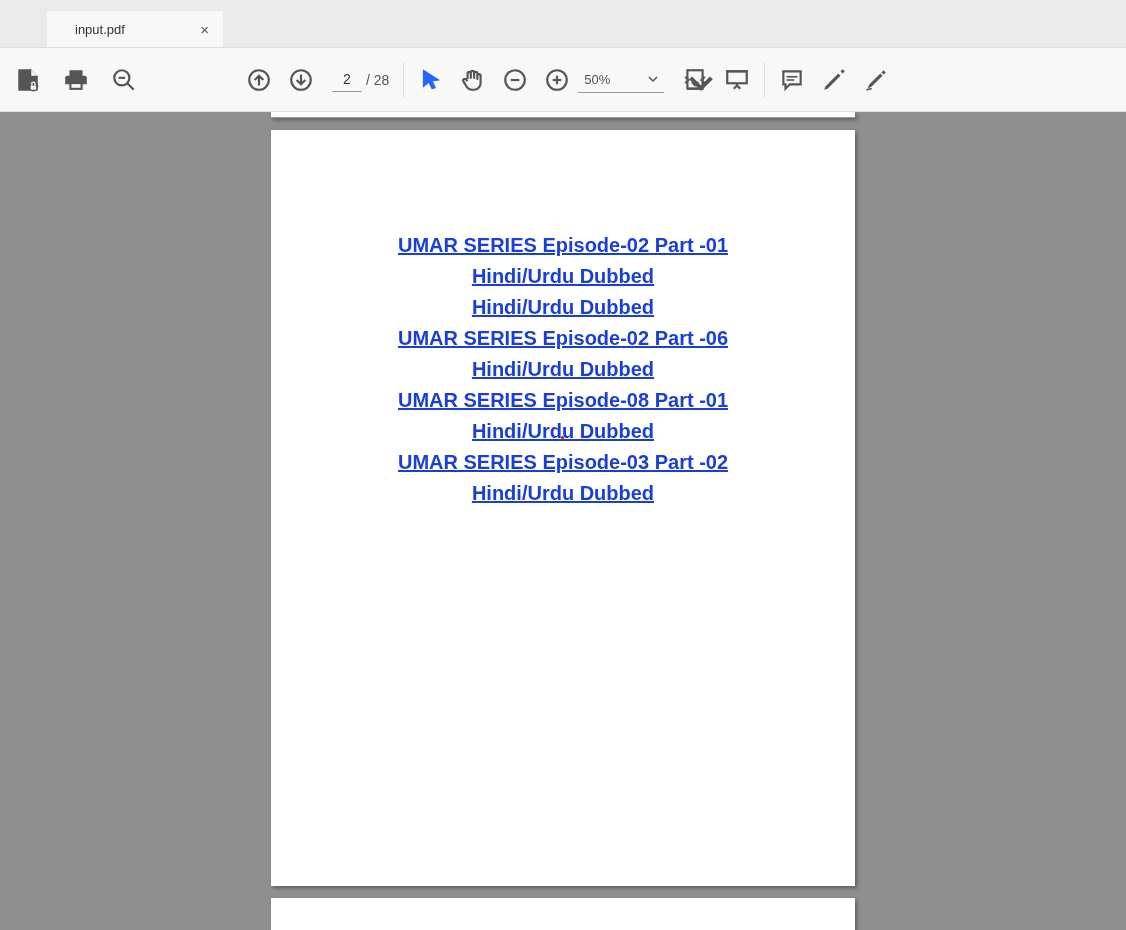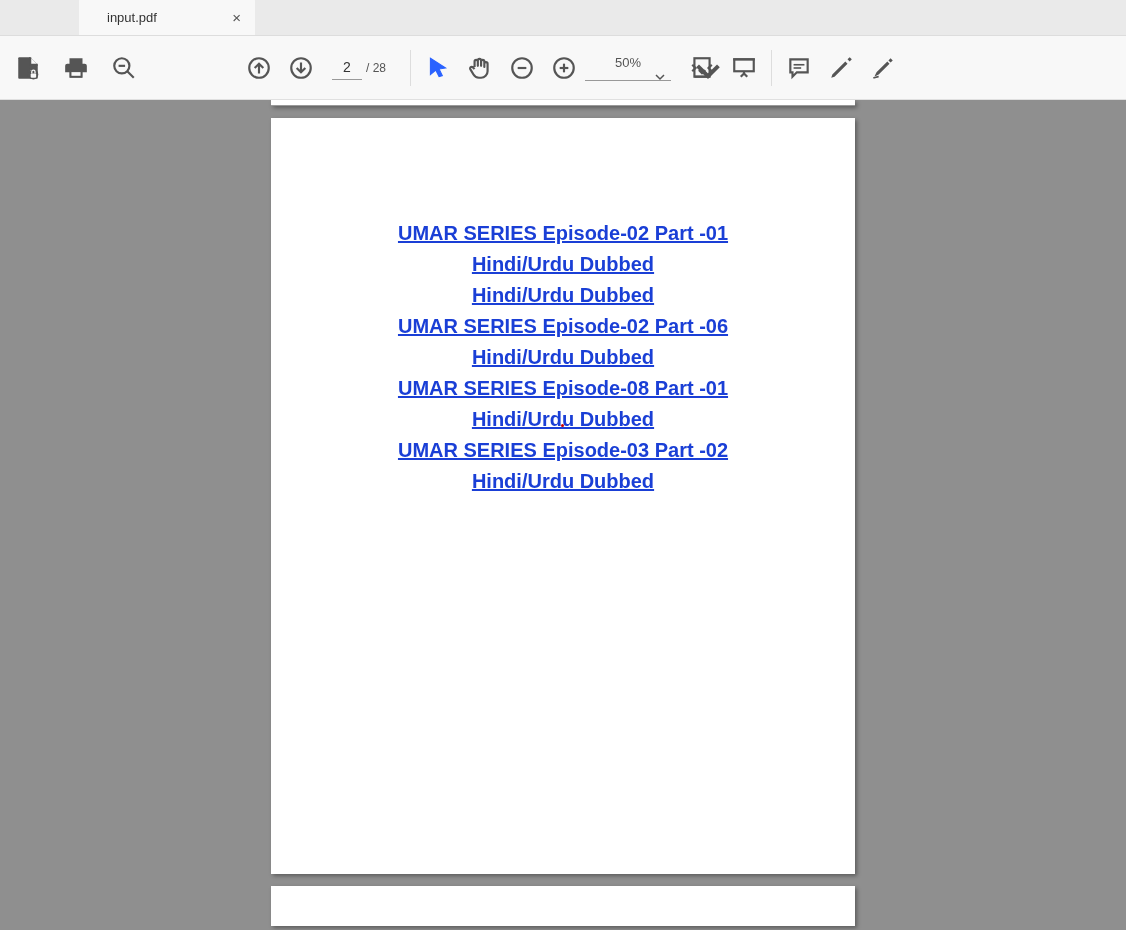--- a/index.html
+++ b/index.html
@@ -1,26 +1,25 @@
 <!DOCTYPE html>
 <html><head>
 <meta charset="utf-8">
 <style>
   * { box-sizing: border-box; margin: 0; padding: 0; }
   html, body { width: 1126px; height: 930px; overflow: hidden; font-family: Arial, Helvetica, sans-serif; }
   body { background: #eaeaea; }
 
   
   .tabbar {
-    height: 36px;
+    height: 48px;
     background: #eaeaea;
     display: flex;
     align-items: flex-end;
     border-bottom: 1px solid #ddd;
-    padding-left: 32px;
   }
   .tab-spacer-left { width: 47px; height: 100%; }
   .tab {
     height: 36px;
     width: 176px;
     background: #f8f8f8;
     display: flex;
     align-items: center;
     padding: 0 10px 0 28px;
     font-size: 13px;
@@ -65,34 +64,33 @@
     width: 30px;
     height: 24px;
     text-align: center;
     font-size: 14px;
     border: none;
     border-bottom: 1px solid #999;
     background: transparent;
     margin: 0 4px 0 10px;
     color: #333;
   }
-  .page-total { font-size: 12px; color: #555; margin-right: 18px; }
+  .page-total { font-size: 14px; color: #555; margin-right: 8px; }
   .sep { width: 1px; height: 36px; background: #ddd; margin: 0 6px; }
 
   .zoom-select {
     width: 86px;
     height: 26px;
     display: flex;
     align-items: center;
     border-bottom: 1px solid #999;
     font-size: 13px;
     color: #555;
     padding: 0 6px;
     cursor: pointer;
-    flex-direction: column;
   }
   .zoom-select .caret { margin-left: auto; }
 
   
   .viewer {
     position: relative;
     width: 100%;
     height: calc(930px - 36px - 64px);
     background: #8f8f8f;
     overflow: hidden;

